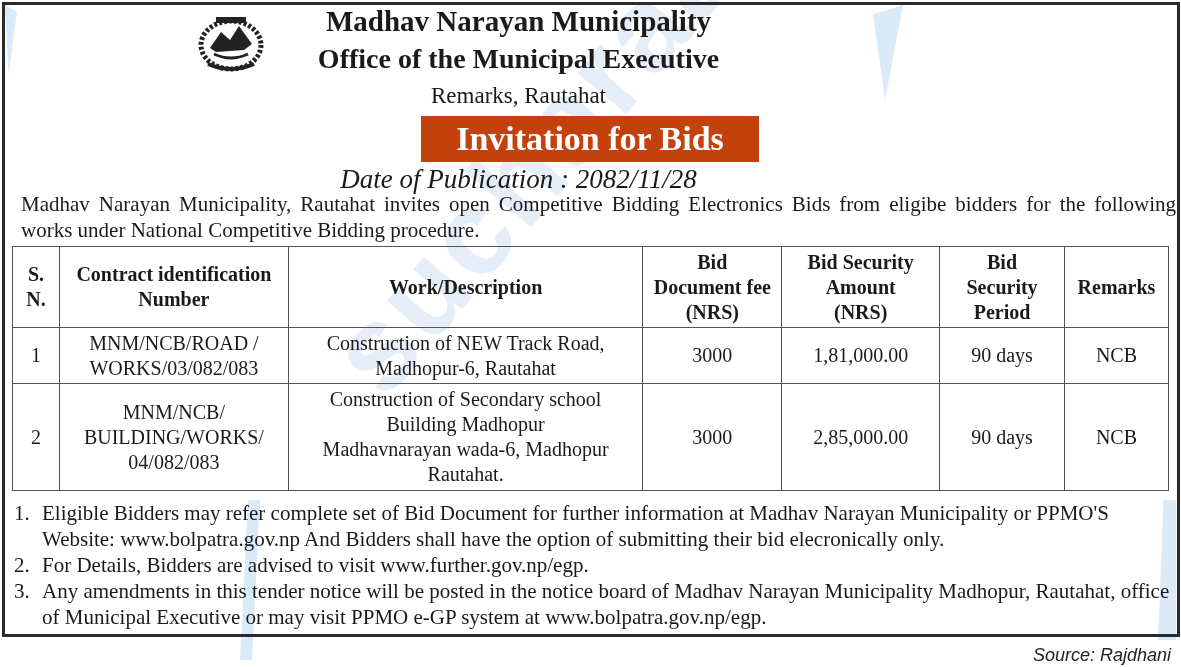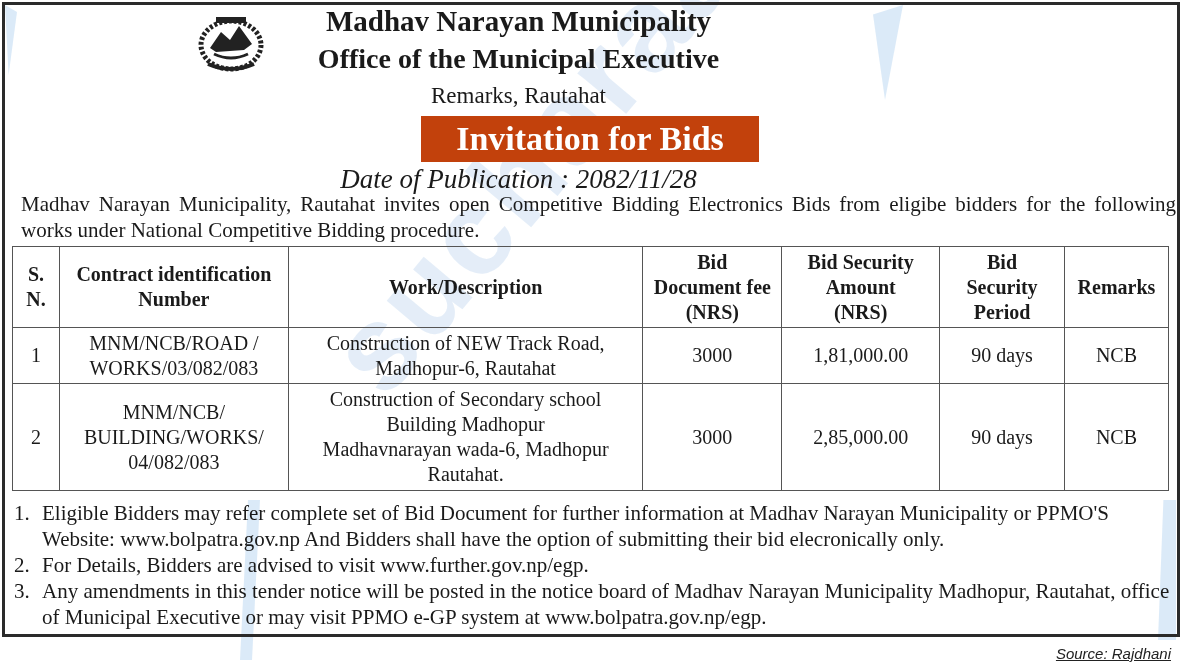--- a/index.html
+++ b/index.html
@@ -27,21 +27,21 @@
   table.bids th, table.bids td { border: 1.5px solid #555555; text-align: center; vertical-align: middle;
                padding: 0 4px; line-height: 25px; }
   table.bids th { font-weight: bold; height: 80px; }
   table.bids tr.r1 td { height: 55px; }
   table.bids tr.r2 td { height: 106px; }
   .notes { position: absolute; left: 12px; top: 500px; width: 1158px; font-size: 21px; line-height: 26px; }
   .note { display: flex; }
   .note-num { width: 28px; flex: 0 0 28px; padding-left: 2px; }
   .note-text { flex: 1; }
   .source { position: absolute; right: 10px; top: 645px; font-family: "Liberation Sans", sans-serif;
-            font-style: italic; font-size: 15px; color: #222; text-decoration: underline; }
+            font-style: italic; font-size: 18px; color: #222; }
   .pre { white-space: pre-line; }
 </style>
 </head>
 <body>
 
 <div class="watermark">
   <div class="wm-shard" style="left:5px;top:5px;width:12px;height:70px;clip-path:polygon(0 0,100% 10%,30% 100%);"></div>
   <div class="wm-shard" style="left:873px;top:5px;width:30px;height:95px;clip-path:polygon(0 10%,100% 0,40% 100%);"></div>
   <div class="wm-shard" style="left:1158px;top:500px;width:18px;height:140px;clip-path:polygon(30% 0,100% 0,100% 100%,0 100%);"></div>
   <div class="wm-shard" style="left:240px;top:500px;width:20px;height:160px;clip-path:polygon(40% 0,100% 0,60% 100%,0 100%);"></div>

